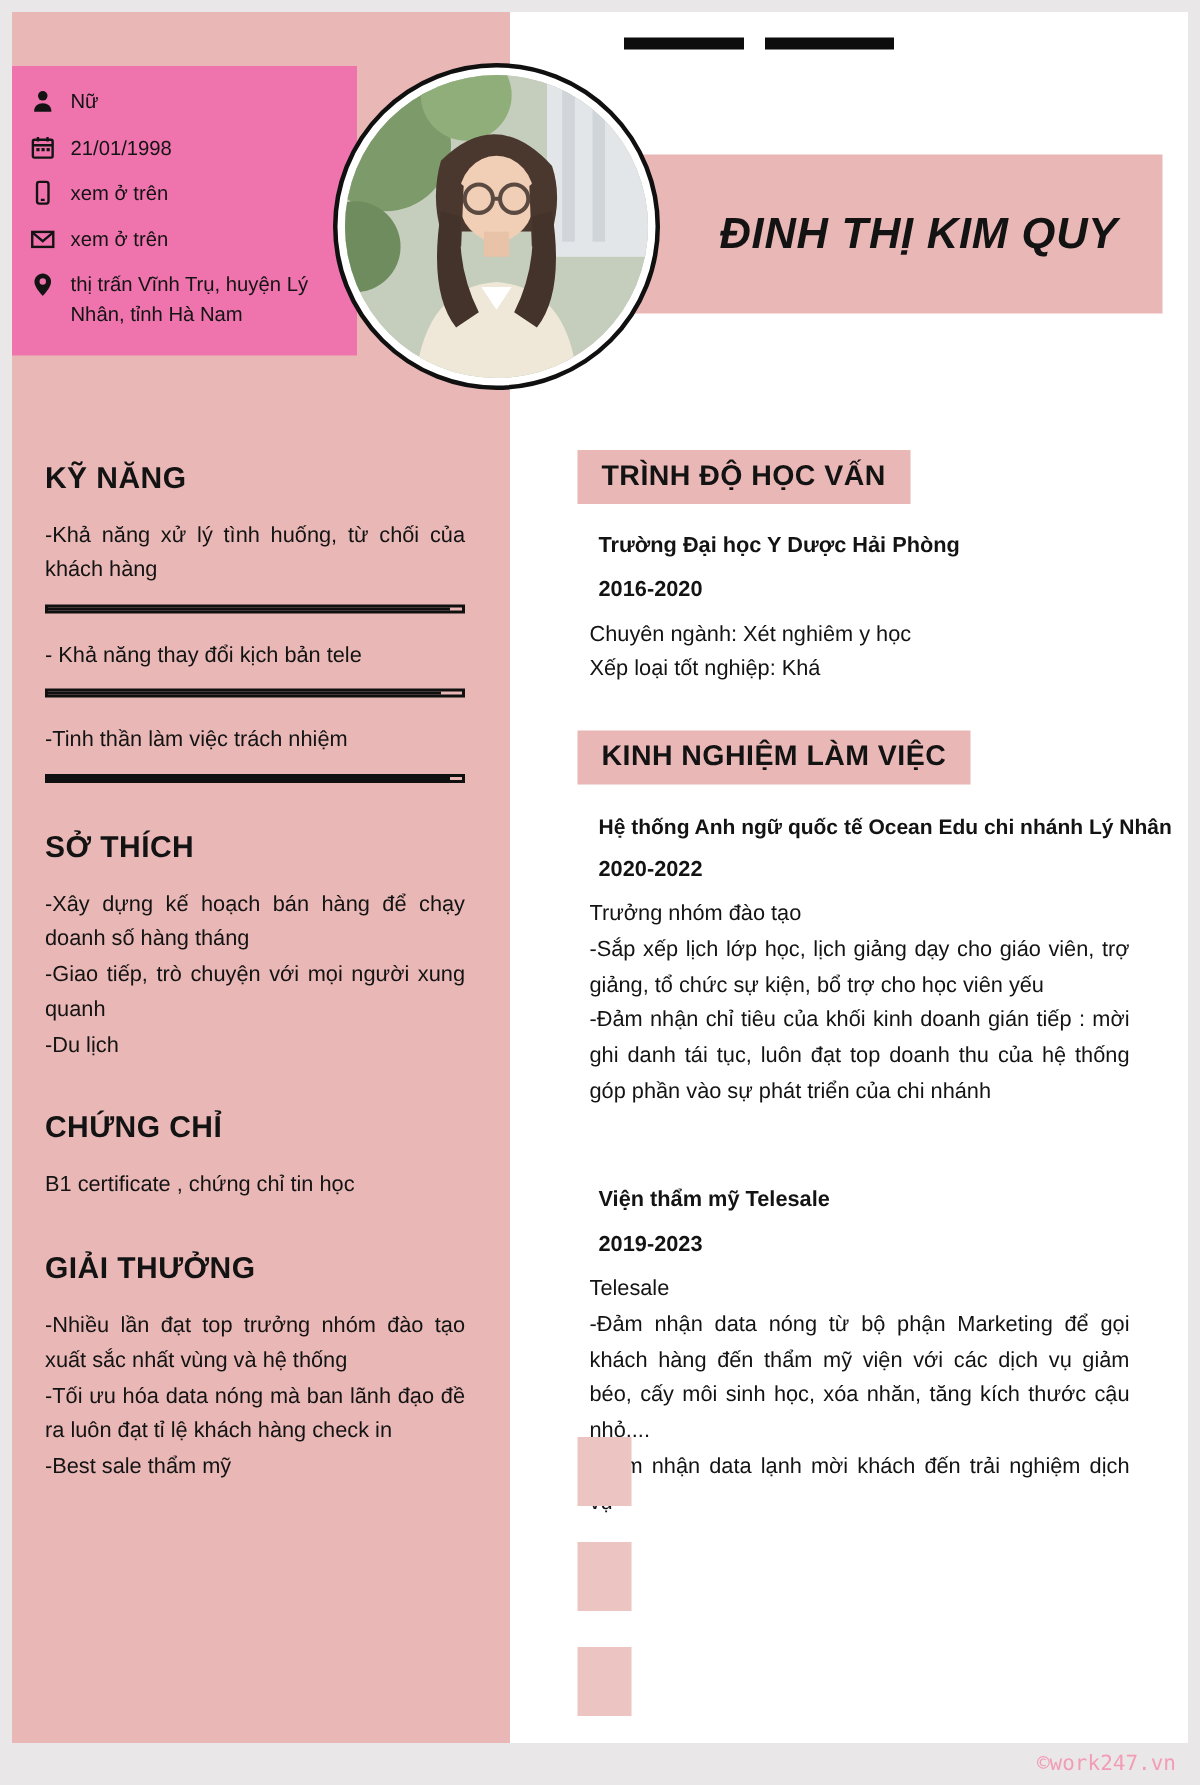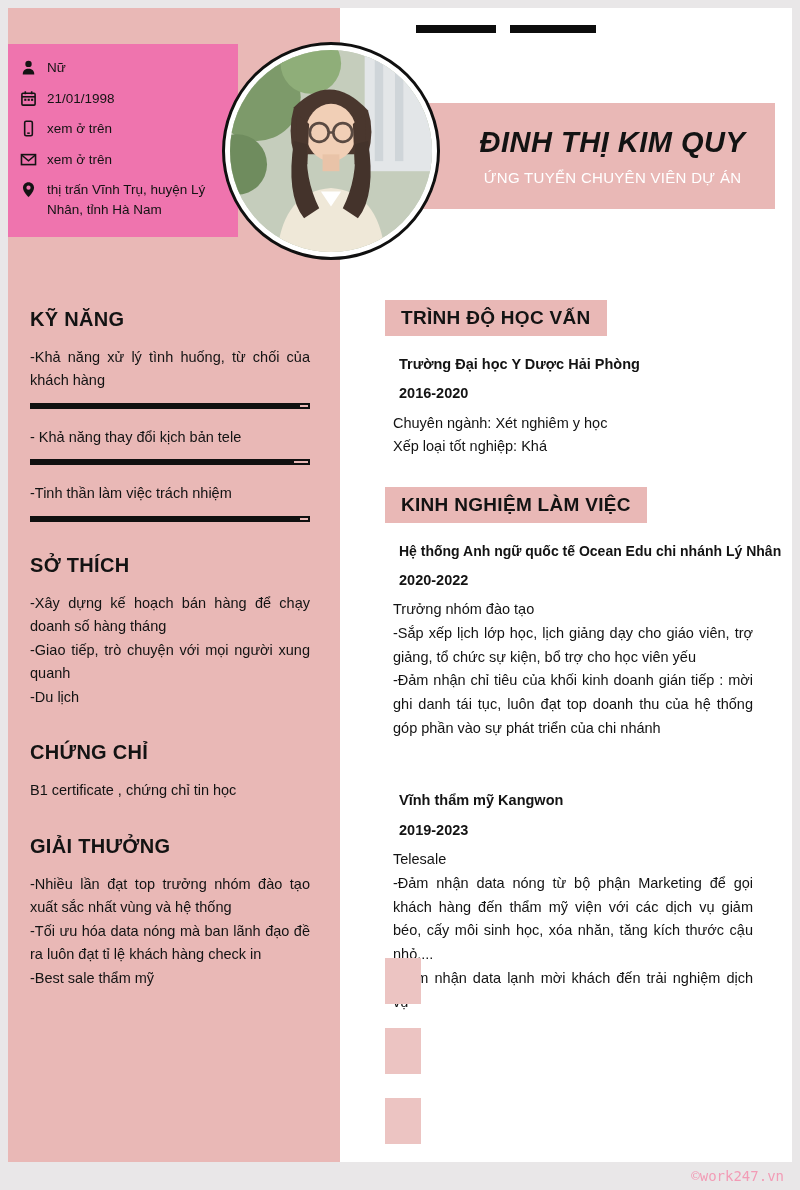--- a/index.html
+++ b/index.html
@@ -118,21 +118,20 @@
       <svg class="info-icon" viewBox="0 0 16 16">
         <path d="M8 1.2c-2.9 0-5.2 2.3-5.2 5.2 0 3.9 5.2 8.8 5.2 8.8s5.2-4.9 5.2-8.8C13.2 3.5 10.9 1.2 8 1.2z" fill="#131313"></path>
         <circle cx="8" cy="6.3" r="2" fill="#ef74ae"></circle>
       </svg>
       <span>thị trấn Vĩnh Trụ, huyện Lý Nhân, tỉnh Hà Nam</span>
     </div>
   </div>
 
   <div class="banner">
     <div class="name">ĐINH THỊ KIM QUY</div>
-    <div class="subtitle">ỨNG TUYỂN CHUYÊN VIÊN DỰ ÁN</div>
   </div>
 
   <div class="photo">
     <div class="photo-inner">
       <svg viewBox="0 0 120 120">
         <rect width="120" height="120" fill="#c5cdbc"></rect>
         <circle cx="16" cy="28" r="26" fill="#7d9a6a"></circle>
         <circle cx="48" cy="8" r="18" fill="#8fae79"></circle>
         <circle cx="4" cy="68" r="18" fill="#6f8c5e"></circle>
         <rect x="80" y="0" width="40" height="72" fill="#e3e6e8"></rect>
@@ -207,21 +206,21 @@
 
     <div class="job">
       <p class="line-bold company">Hệ thống Anh ngữ quốc tế Ocean Edu chi nhánh Lý Nhân</p>
       <p class="line-bold">2020-2022</p>
       <p class="line">Trưởng nhóm đào tạo</p>
       <p class="bullet">-Sắp xếp lịch lớp học, lịch giảng dạy cho giáo viên, trợ giảng, tổ chức sự kiện, bổ trợ cho học viên yếu</p>
       <p class="bullet">-Đảm nhận chỉ tiêu của khối kinh doanh gián tiếp : mời ghi danh tái tục, luôn đạt top doanh thu của hệ thống góp phần vào sự phát triển của chi nhánh</p>
     </div>
 
     <div class="job job2">
-      <p class="line-bold">Vĩnh thẩm mỹ Kangwon</p>
+      <p class="line-bold">Viện thẩm mỹ Telesale</p>
       <p class="line-bold">2019-2023</p>
       <p class="line">Telesale</p>
       <p class="bullet">-Đảm nhận data nóng từ bộ phận Marketing để gọi khách hàng đến thẩm mỹ viện với các dịch vụ giảm béo, cấy môi sinh học, xóa nhăn, tăng kích thước cậu nhỏ,...</p>
       <p class="bullet">-Đảm nhận data lạnh mời khách đến trải nghiệm dịch vụ</p>
     </div>
 
   </div>
 
   <div class="sq sq1"></div>
   <div class="sq sq2"></div>

